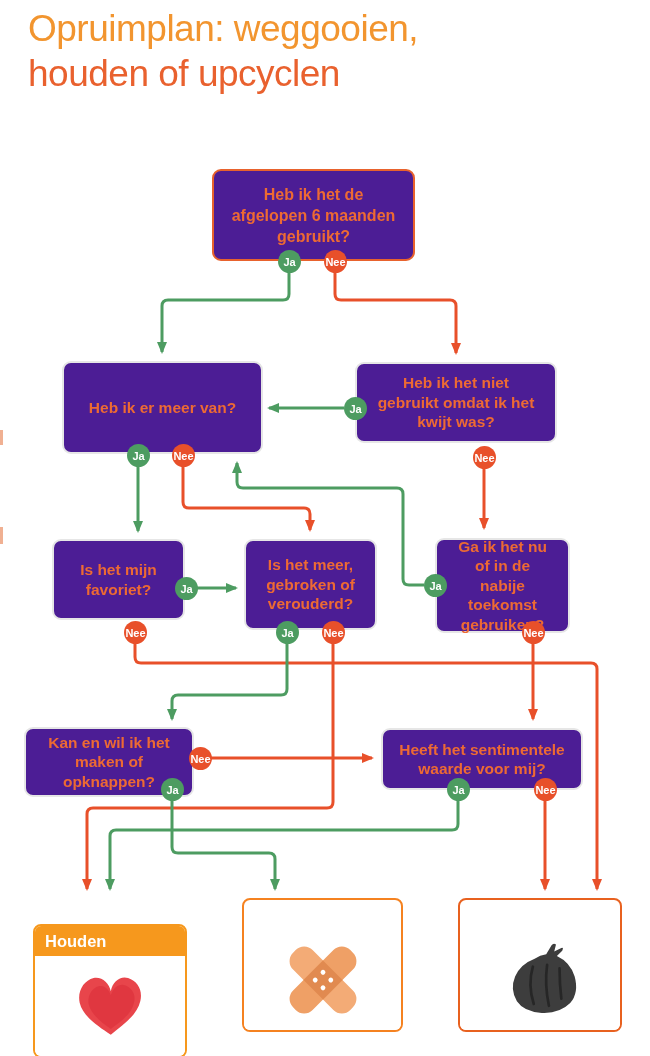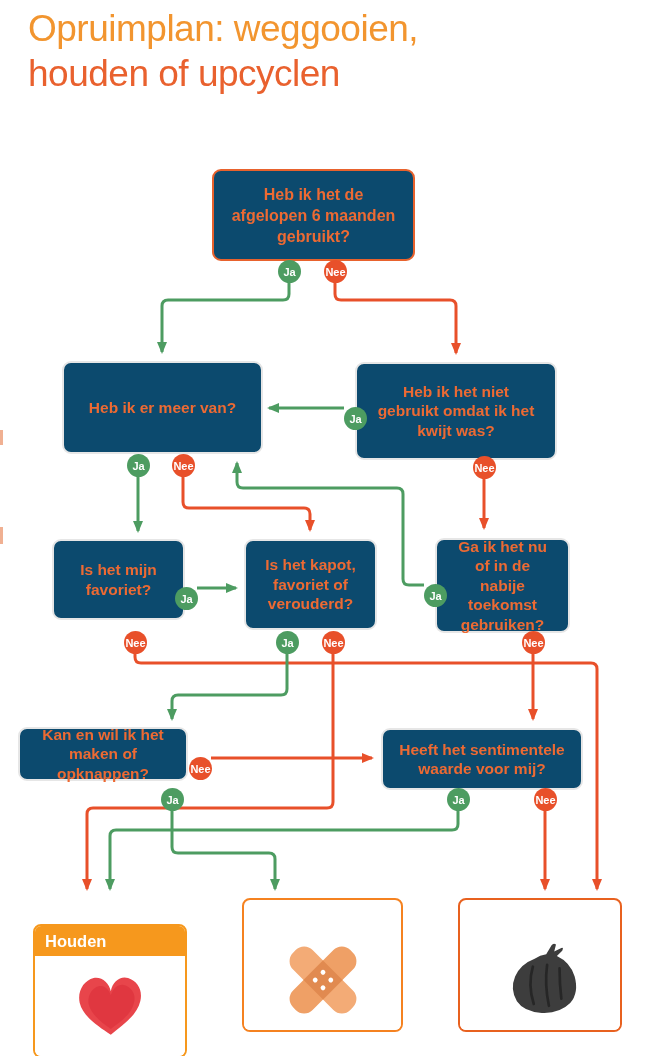--- a/index.html
+++ b/index.html
@@ -9,33 +9,33 @@
     -webkit-font-smoothing:antialiased;
   }
   .title{
     position:absolute;left:28px;top:6px;
     font-size:37px;font-weight:normal;line-height:45px;letter-spacing:-0.5px;
   }
   .title .l1{color:var(--title_line1);display:block;}
   .title .l2{color:var(--title_line2);display:block;}
 
   .qbox{
-    position:absolute;background:#0c4a6e;border-radius:9px;
+    position:absolute;background:#4c1d95;border-radius:9px;
     border:2px solid var(--gray_border);
     display:flex;align-items:center;justify-content:center;
     text-align:center;color:var(--question_text);
     font-weight:bold;font-size:15.5px;line-height:19.5px;
     padding:0 16px;box-sizing:border-box;
   }
   .qbox.accent{border-color:var(--q1_border);font-size:16px;line-height:21px;}
 
   .badge{
     position:absolute;width:23px;height:23px;border-radius:50%;
     display:flex;align-items:center;justify-content:center;
-    color:#fff;font-size:11px;font-weight:bold;z-index:5;margin-top:10px;
+    color:#fff;font-size:11px;font-weight:bold;z-index:5;
   }
   .badge.green{background:var(--green);}
   .badge.orange{background:var(--orange);}
 
   svg.connectors{position:absolute;left:0;top:0;z-index:3;pointer-events:none;}
   .edge{fill:none;stroke-width:3;stroke-linejoin:round;}
   .edge.g{stroke:var(--green);}
   .edge.o{stroke:var(--orange);}
   .mg{fill:var(--green);}
   .mo{fill:var(--orange);}
@@ -96,25 +96,25 @@
   <path class="edge g" d="M424,585 H409 q-6,0 -6,-6 V494 q0,-6 -6,-6 H243 q-6,0 -6,-6 V463" marker-end="url(#ag)"></path>
   <path class="edge g" d="M138,466 V531" marker-end="url(#ag)"></path>
   <path class="edge g" d="M197,588 H236" marker-end="url(#ag)"></path>
   <path class="edge g" d="M287,643 V689 q0,6 -6,6 H178 q-6,0 -6,6 V719" marker-end="url(#ag)"></path>
   <path class="edge g" d="M172,800 V847 q0,6 6,6 H269 q6,0 6,6 V889" marker-end="url(#ag)"></path>
   <path class="edge g" d="M458,800 V824 q0,6 -6,6 H116 q-6,0 -6,6 V889" marker-end="url(#ag)"></path>
 </svg>
 
 <div class="qbox accent" style="left:212px;top:169px;width:203px;height:92px;">Heb ik het de afgelopen 6 maanden gebruikt?</div>
 <div class="qbox" style="left:62px;top:361px;width:201px;height:93px;">Heb ik er meer van?</div>
-<div class="qbox" style="left:355px;top:362px;width:202px;height:98px;">Heb ik het niet gebruikt omdat ik het kwijt was?</div>
+<div class="qbox" style="left:355px;top:362px;width:202px;height:81px;">Heb ik het niet gebruikt omdat ik het kwijt was?</div>
 <div class="qbox" style="left:52px;top:539px;width:133px;height:81px;">Is het mijn favoriet?</div>
-<div class="qbox" style="left:244px;top:539px;width:133px;height:91px;">Is het kapot, favoriet of verouderd?</div>
+<div class="qbox" style="left:244px;top:539px;width:133px;height:91px;">Is het meer, gebroken of verouderd?</div>
 <div class="qbox" style="left:435px;top:538px;width:135px;height:95px;">Ga ik het nu of in de nabije toekomst gebruiken?</div>
-<div class="qbox" style="left:18px;top:727px;width:170px;height:54px;">Kan en wil ik het maken of opknappen?</div>
+<div class="qbox" style="left:24px;top:727px;width:170px;height:70px;">Kan en wil ik het maken of opknappen?</div>
 <div class="qbox" style="left:381px;top:728px;width:202px;height:62px;">Heeft het sentimentele waarde voor mij?</div>
 
 <div class="badge green" style="left:278px;top:250px;">Ja</div>
 <div class="badge orange" style="left:324px;top:250px;">Nee</div>
 <div class="badge green" style="left:127px;top:444px;">Ja</div>
 <div class="badge orange" style="left:172px;top:444px;">Nee</div>
 <div class="badge green" style="left:344px;top:397px;">Ja</div>
 <div class="badge orange" style="left:473px;top:446px;">Nee</div>
 <div class="badge green" style="left:175px;top:577px;">Ja</div>
 <div class="badge orange" style="left:124px;top:621px;">Nee</div>

